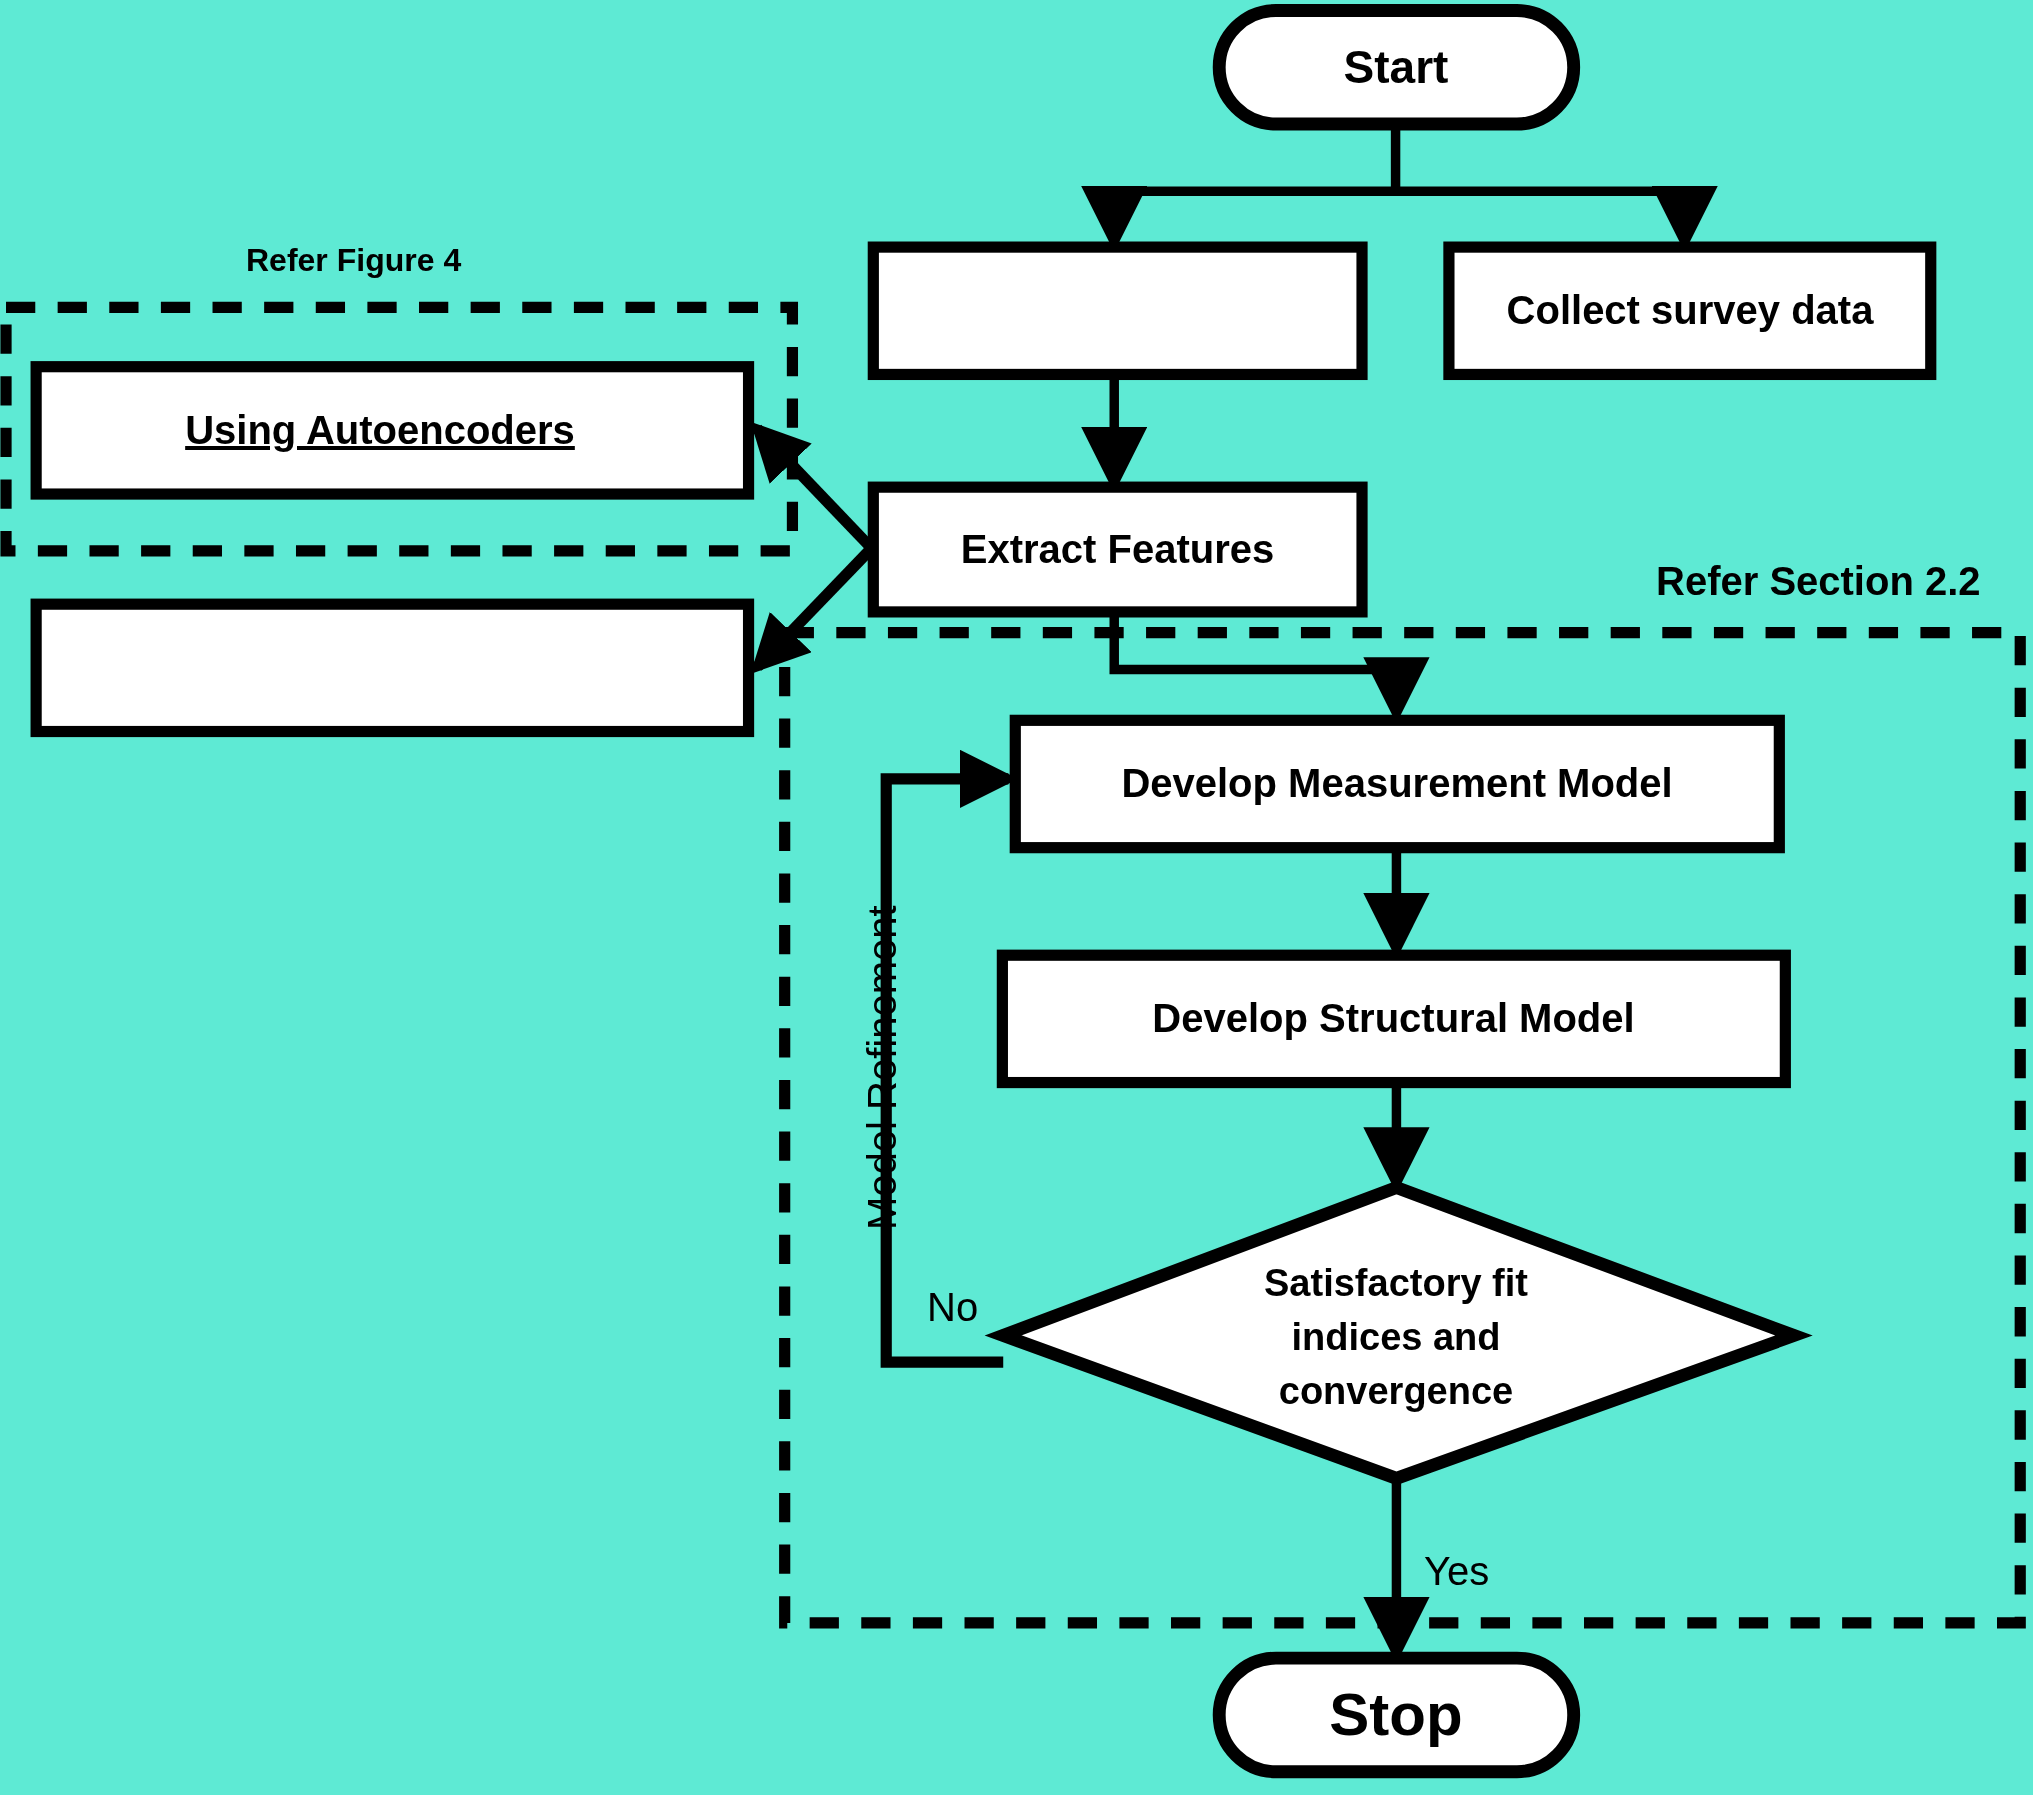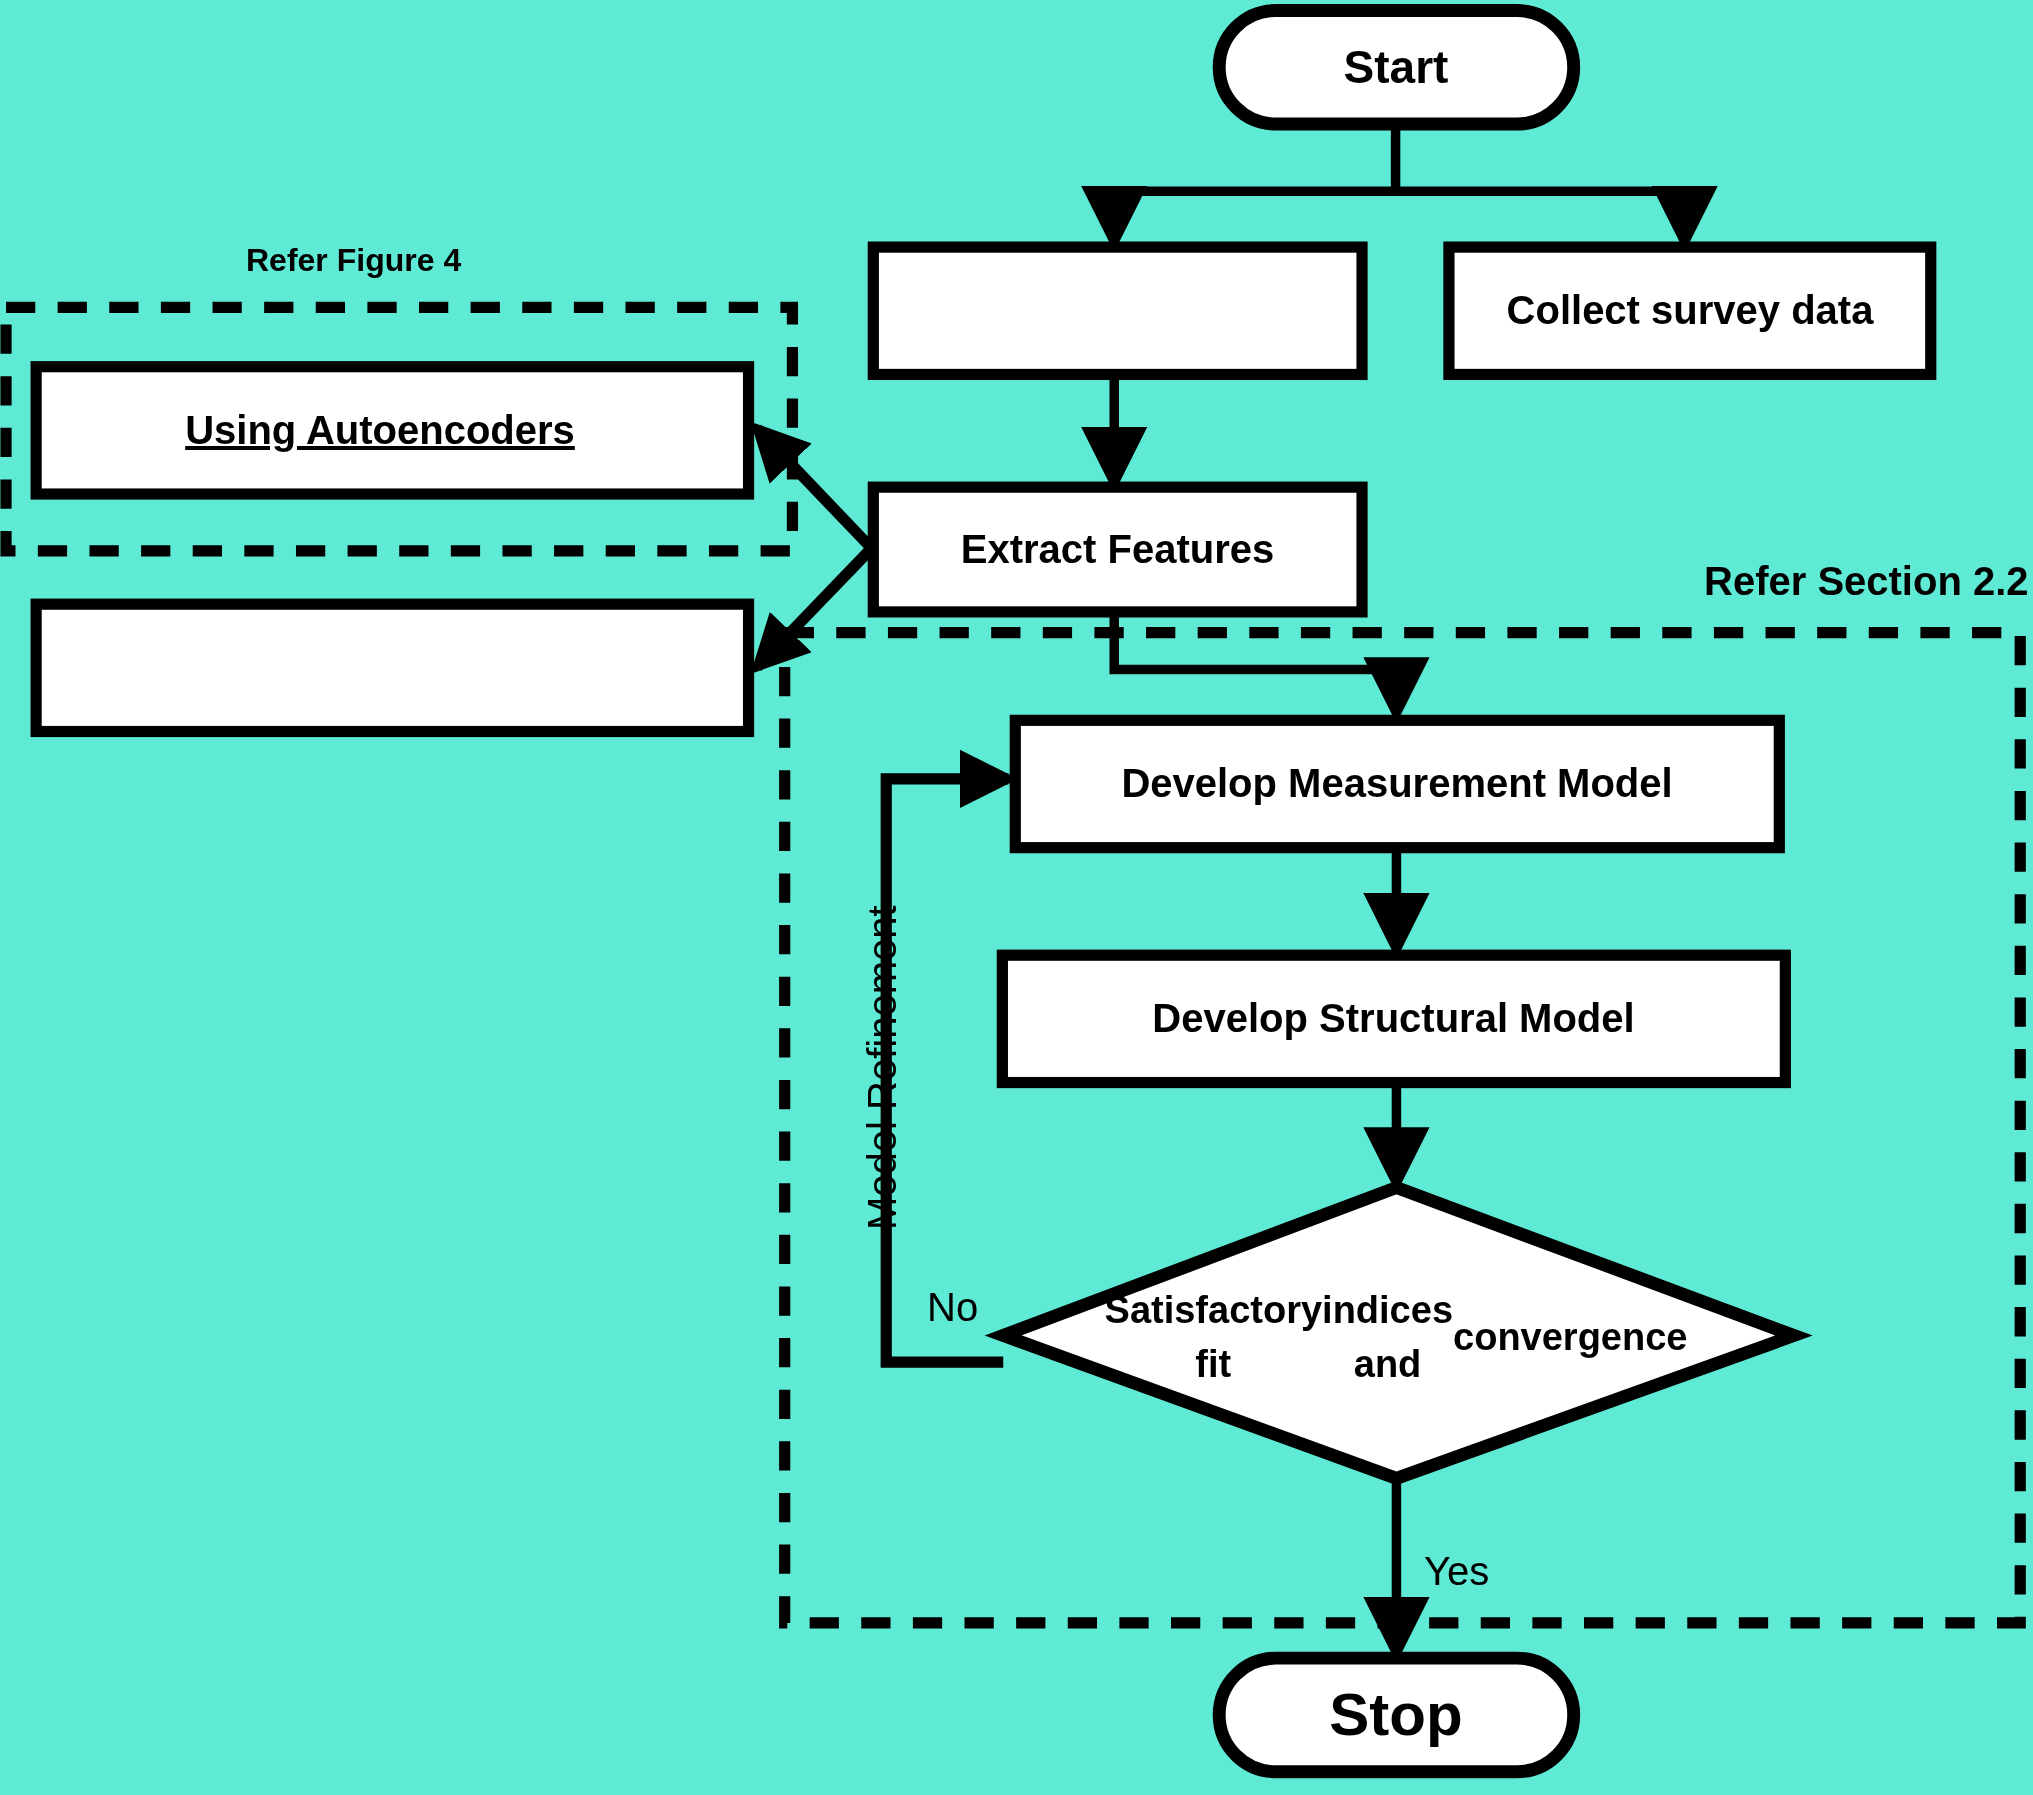--- a/index.html
+++ b/index.html
@@ -113,31 +113,31 @@
 
   <div class="node-label" style="left:873px; top:487px; width:489px; height:125px; font-size:40px;">Extract Features</div>
 
   <div class="node-label" style="left:24px; top:367px; width:712px; height:127px; font-size:40px;text-decoration:underline;">Using Autoencoders</div>
 
 
   <div class="node-label" style="left:1015px; top:720px; width:764px; height:127px; font-size:40px;">Develop Measurement Model</div>
 
   <div class="node-label" style="left:1002px; top:955px; width:783px; height:127px; font-size:40px;">Develop Structural Model</div>
 
-  <div class="node-label" style="left:1181px; top:1252px; width:430px; height:172px; font-size:38px; flex-direction:row; line-height:1.42;">
+  <div class="node-label" style="left:1181px; top:1252px; width:430px; height:172px; font-size:38px; flex-direction:column; line-height:1.42;">
     <span>Satisfactory fit</span>
     <span>indices and</span>
     <span>convergence</span>
   </div>
 
   <div class="node-label" style="left:1219px; top:1658px; width:354px; height:114px; font-size:60px;">Stop</div>
 
   <div class="plain-label" style="left:246px; top:242px; font-size:32px; font-weight:bold;">Refer Figure 4</div>
 
-  <div class="plain-label" style="left:1656px; top:559px; font-size:40px; font-weight:bold;margin-left:48px;">Refer Section 2.2</div>
+  <div class="plain-label" style="left:1656px; top:559px; font-size:40px; font-weight:bold;">Refer Section 2.2</div>
 
   <div class="plain-label" style="left:927px; top:1285px; font-size:40px;">No</div>
 
   <div class="plain-label" style="left:1424px; top:1549px; font-size:40px;">Yes</div>
 
   <div class="vert-label" style="left:860px; top:1230px; font-size:40px; transform: rotate(-90deg);">Model Refinement</div>
 
 </div>
 
 

